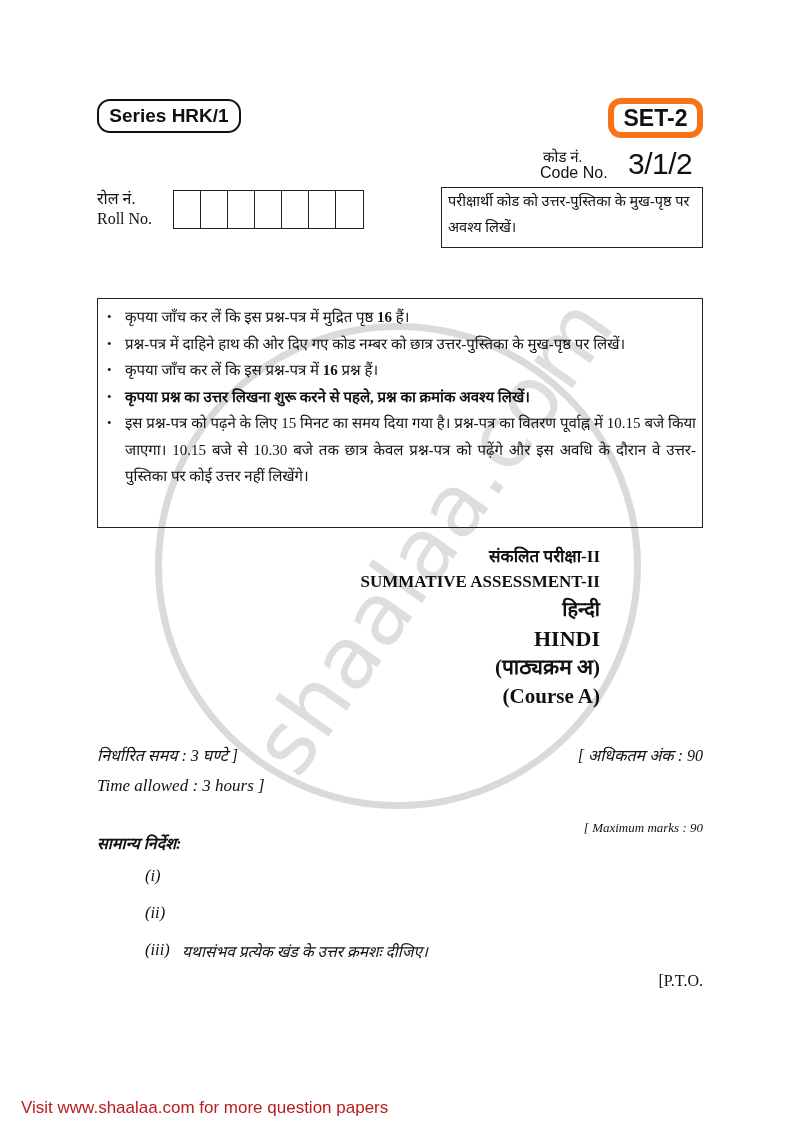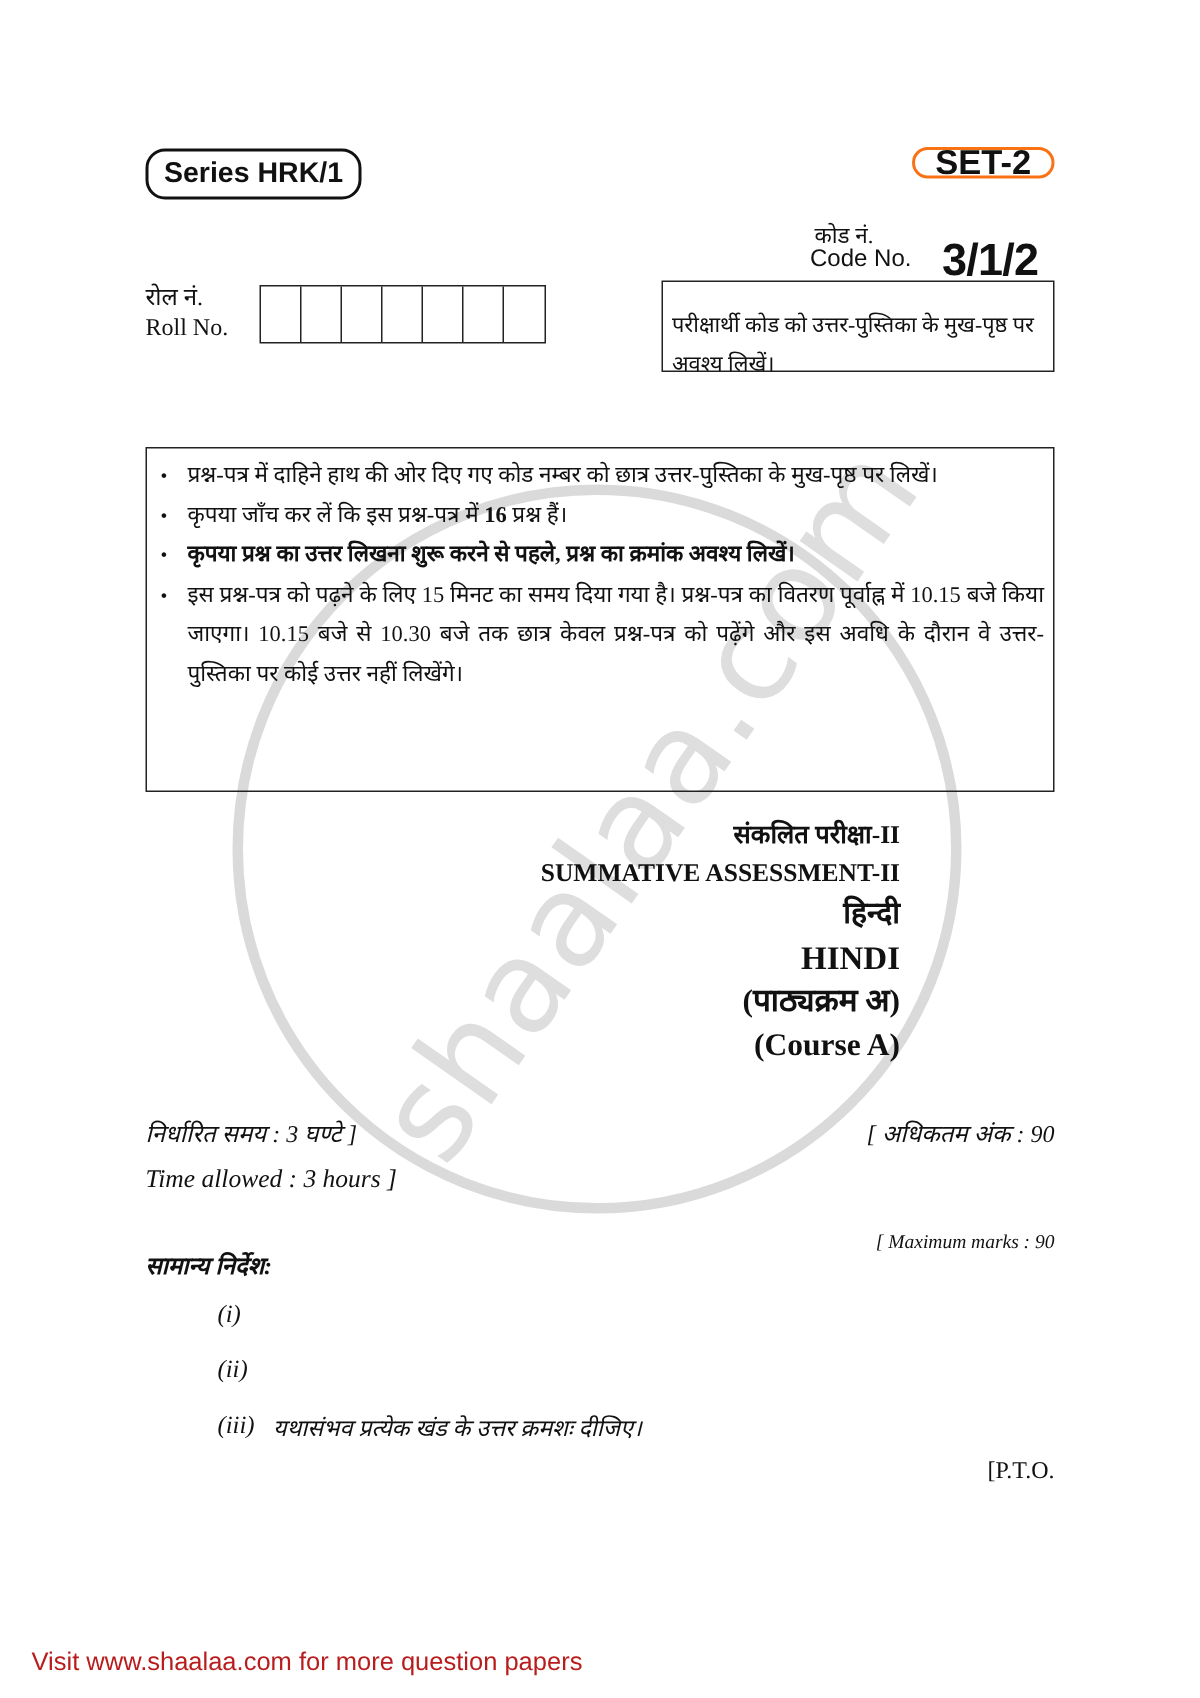--- a/index.html
+++ b/index.html
@@ -7,32 +7,32 @@
   .abs { position: absolute; }
   .sans { font-family: "Liberation Sans", "DejaVu Sans", sans-serif; border-radius: 13px; }
   .serif { font-family: "Liberation Serif", "DejaVu Serif", serif; }
 
   
   .wm-circle { left: 155px; top: 323px; width: 486px; height: 486px; border: 7px solid #dadada; border-radius: 50%; box-sizing: border-box; }
   .wm-text { left: 175px; top: 525px; width: 460px; text-align: center; font-family: "DejaVu Sans", sans-serif; font-size: 86px; color: #dedede; transform: rotate(-55deg); transform-origin: 50% 50%; letter-spacing: 1px; white-space: nowrap; }
 
   
   .series-box { left: 97px; top: 99px; width: 144px; height: 34px; border: 2px solid #111; box-sizing: border-box; font-size: 19px; font-weight: bold; display: flex; align-items: center; justify-content: center; }
-  .set-box { left: 608px; top: 98px; width: 95px; height: 21px; border: 2px solid #f97316; box-sizing: border-box; font-size: 23px; font-weight: bold; display: flex; align-items: center; justify-content: center; }
+  .set-box { left: 608px; top: 98px; width: 95px; height: 40px; border: 6px solid #f97316; box-sizing: border-box; font-size: 23px; font-weight: bold; display: flex; align-items: center; justify-content: center; }
 
   .code-label-hi { left: 543px; top: 146px; font-size: 15px; }
   .code-label-en { left: 540px; top: 164px; font-size: 16px; }
-  .code-value { left: 628px; top: 157px; font-size: 30px; font-weight: bold; letter-spacing: -0.5px; }
+  .code-value { left: 628px; top: 147px; font-size: 30px; font-weight: normal; letter-spacing: -0.5px; }
 
   .roll-label { left: 97px; top: 189px; font-size: 16px; line-height: 20px; }
   .roll-box { left: 173px; top: 190px; height: 39px; display: flex; border: 1.5px solid #222; box-sizing: border-box; }
   .roll-cell { width: 27px; height: 100%; border-right: 1.5px solid #222; box-sizing: border-box; }
   .roll-cell:last-child { border-right: none; }
 
-  .code-note { left: 441px; top: 187px; width: 262px; height: 61px; border: 1.5px solid #222; box-sizing: border-box; padding: 16px 6px; font-size: 14.5px; line-height: 26px; }
+  .code-note { left: 441px; top: 187px; width: 262px; height: 61px; border: 1.5px solid #222; box-sizing: border-box; padding: 0 6px; font-size: 14.5px; line-height: 26px; }
 
   
   .instr-box { left: 97px; top: 298px; width: 606px; height: 230px; border: 1.5px solid #222; box-sizing: border-box; padding: 5px 6px 0 8px; }
   .instr-item { position: relative; padding-left: 19px; font-size: 15px; line-height: 26.5px; text-align: justify; }
   .instr-item::before { content: "•"; position: absolute; left: 1px; top: 0; font-size: 13px; }
   .instr-item b { font-weight: bold; }
 
   
   .title-block { left: 200px; top: 544px; width: 400px; text-align: right; font-weight: bold; }
   .t1 { font-size: 17px; line-height: 26px; }
@@ -81,20 +81,21 @@
   <div class="roll-cell"></div>
   <div class="roll-cell"></div>
   <div class="roll-cell"></div>
   <div class="roll-cell"></div>
   <div class="roll-cell"></div>
 </div>
 
 <div class="abs code-note serif">परीक्षार्थी कोड को उत्तर-पुस्तिका के मुख-पृष्ठ पर अवश्य लिखें।</div>
 
 <div class="abs instr-box serif">
+  <div class="instr-item"><span>कृपया जाँच कर लें कि इस प्रश्न-पत्र में मुद्रित पृष्ठ </span><b>16</b><span> हैं।</span></div>
   <div class="instr-item"><span>प्रश्न-पत्र में दाहिने हाथ की ओर दिए गए कोड नम्बर को छात्र उत्तर-पुस्तिका के मुख-पृष्ठ पर लिखें।</span></div>
   <div class="instr-item"><span>कृपया जाँच कर लें कि इस प्रश्न-पत्र में </span><b>16</b><span> प्रश्न हैं।</span></div>
   <div class="instr-item"><b>कृपया प्रश्न का उत्तर लिखना शुरू करने से पहले, प्रश्न का क्रमांक अवश्य लिखें।</b></div>
   <div class="instr-item"><span>इस प्रश्न-पत्र को पढ़ने के लिए 15 मिनट का समय दिया गया है। प्रश्न-पत्र का वितरण पूर्वाह्न में 10.15 बजे किया जाएगा। 10.15 बजे से 10.30 बजे तक छात्र केवल प्रश्न-पत्र को पढ़ेंगे और इस अवधि के दौरान वे उत्तर-पुस्तिका पर कोई उत्तर नहीं लिखेंगे।</span></div>
 </div>
 
 <div class="abs title-block serif">
   <div class="t1">संकलित परीक्षा-II</div>
   <div class="t2">SUMMATIVE ASSESSMENT-II</div>
   <div class="t3">हिन्दी</div>

